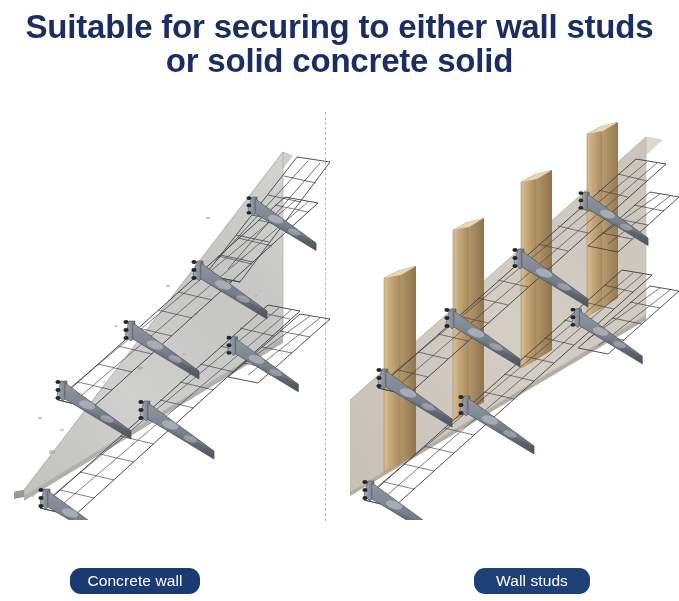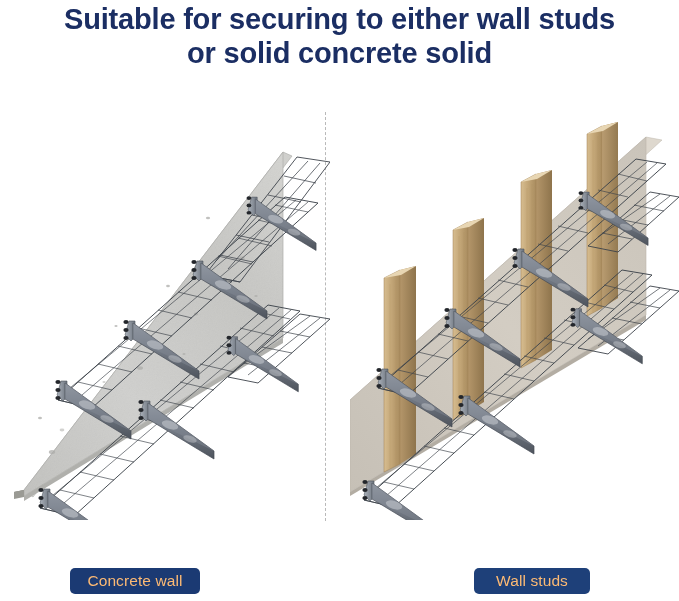--- a/index.html
+++ b/index.html
@@ -7,24 +7,24 @@
     width:679px;height:601px;
     background:#ffffff;
     font-family:"Liberation Sans","DejaVu Sans",sans-serif;
     overflow:hidden;
     position:relative;
   }
   #stage{position:relative;width:679px;height:601px;overflow:hidden;background:#fff;}
 
   
   .title{
-    position:absolute;left:0;top:2px;width:679px;
+    position:absolute;left:0;top:10px;width:679px;
     text-align:center;
     color:#1b2e63;
-    font-size:29px;
+    font-size:33px;
     font-weight:700;
     line-height:34px;
     letter-spacing:-0.2px;
   }
   .title .l2{display:block;}
 
   
   .divider{
     position:absolute;
     left:325px;top:112px;
@@ -33,22 +33,22 @@
   }
 
   
   .scene{position:absolute;}
   .scene svg{display:block;}
 
   
   .badge{
     position:absolute;
     display:flex;align-items:center;justify-content:center;
-    color:#fdba74;
-    border-radius:5px;
+    color:#ffffff;
+    border-radius:11px;
     font-size:15.5px;
     font-weight:400;
     letter-spacing:0.1px;
     white-space:nowrap;
     box-sizing:border-box;
   }
   #badge-concrete{
     left:70px;top:568px;width:130px;height:26px;
     background:#1b3a73;
   }

